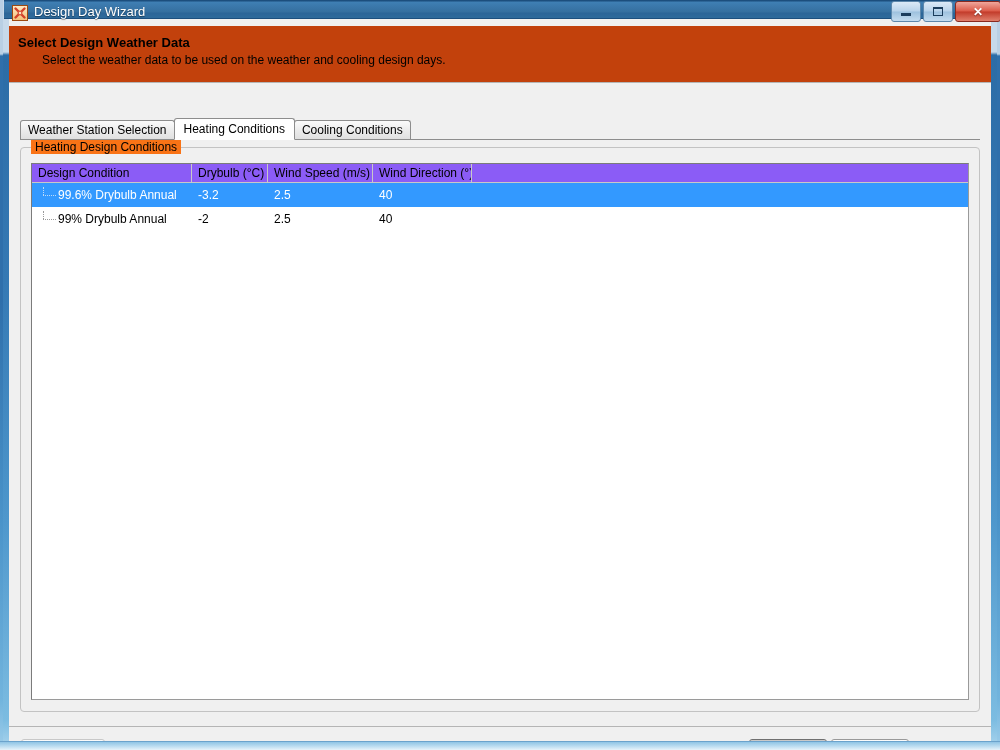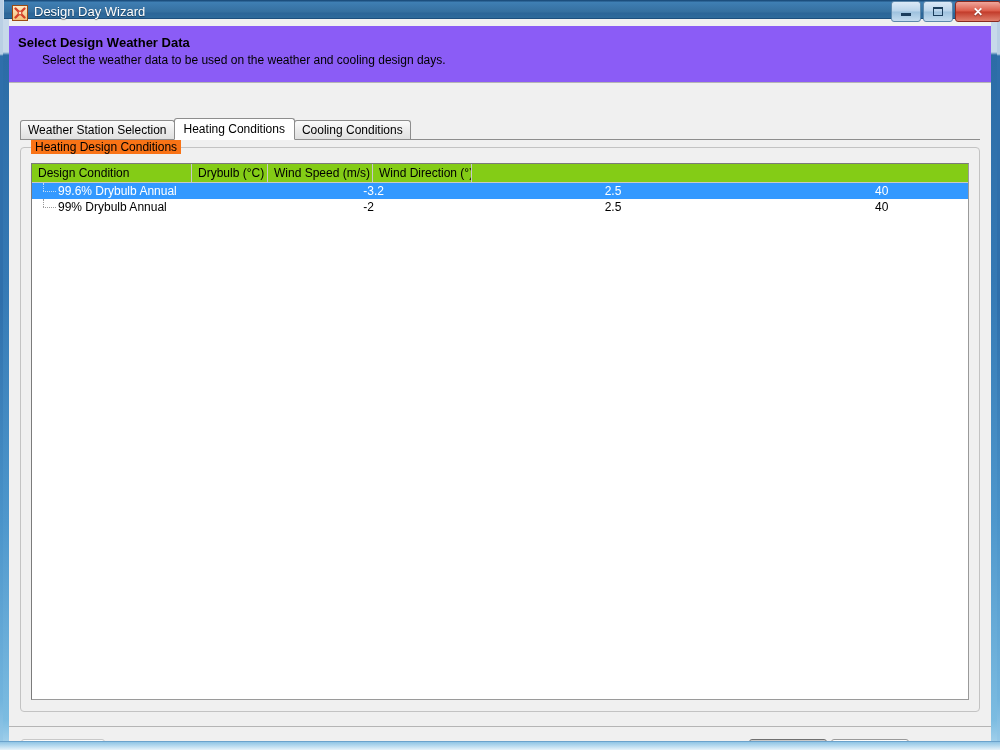--- a/index.html
+++ b/index.html
@@ -153,21 +153,21 @@
     background: #ffffff;
     box-sizing: border-box;
     z-index: 2;
   }
 
   
   .banner {
     position: absolute;
     left: 0; top: 0;
     width: 982px; height: 57px;
-    background: #8b5cf6;
+    background: #c2410c;
     border-bottom: 1px solid #b5b5b5;
     box-sizing: border-box;
   }
   .banner-title {
     position: absolute;
     left: 9px; top: 9px;
     font-size: 13px;
     font-weight: bold;
     color: #000000;
   }
@@ -251,40 +251,39 @@
     background: #ffffff;
     border: 1px solid #7b7b7b;
     border-right-color: #9a9a9a;
     border-bottom-color: #9a9a9a;
     box-sizing: border-box;
     overflow: hidden;
   }
   .grid-header {
     display: flex;
     height: 19px;
-    background: #84cc16;
+    background: #8b5cf6;
     border-bottom: 1px solid #c8c8c8;
     box-sizing: border-box;
   }
   .grid-header .hcell {
     font-size: 12px;
     color: #000000;
     line-height: 18px;
     padding-left: 6px;
     border-right: 1px solid #c8c8c8;
     box-sizing: border-box;
     white-space: nowrap;
     overflow: hidden;
   }
   .grid-row {
     display: flex;
-    height: 16px;
+    height: 24px;
     align-items: center;
     box-sizing: border-box;
-    justify-content: space-between;
   }
   .grid-row.selected {
     background: #3399ff;
     color: #ffffff;
   }
   .grid-row .cell {
     font-size: 12px;
     line-height: 16px;
     padding-left: 6px;
     box-sizing: border-box;

